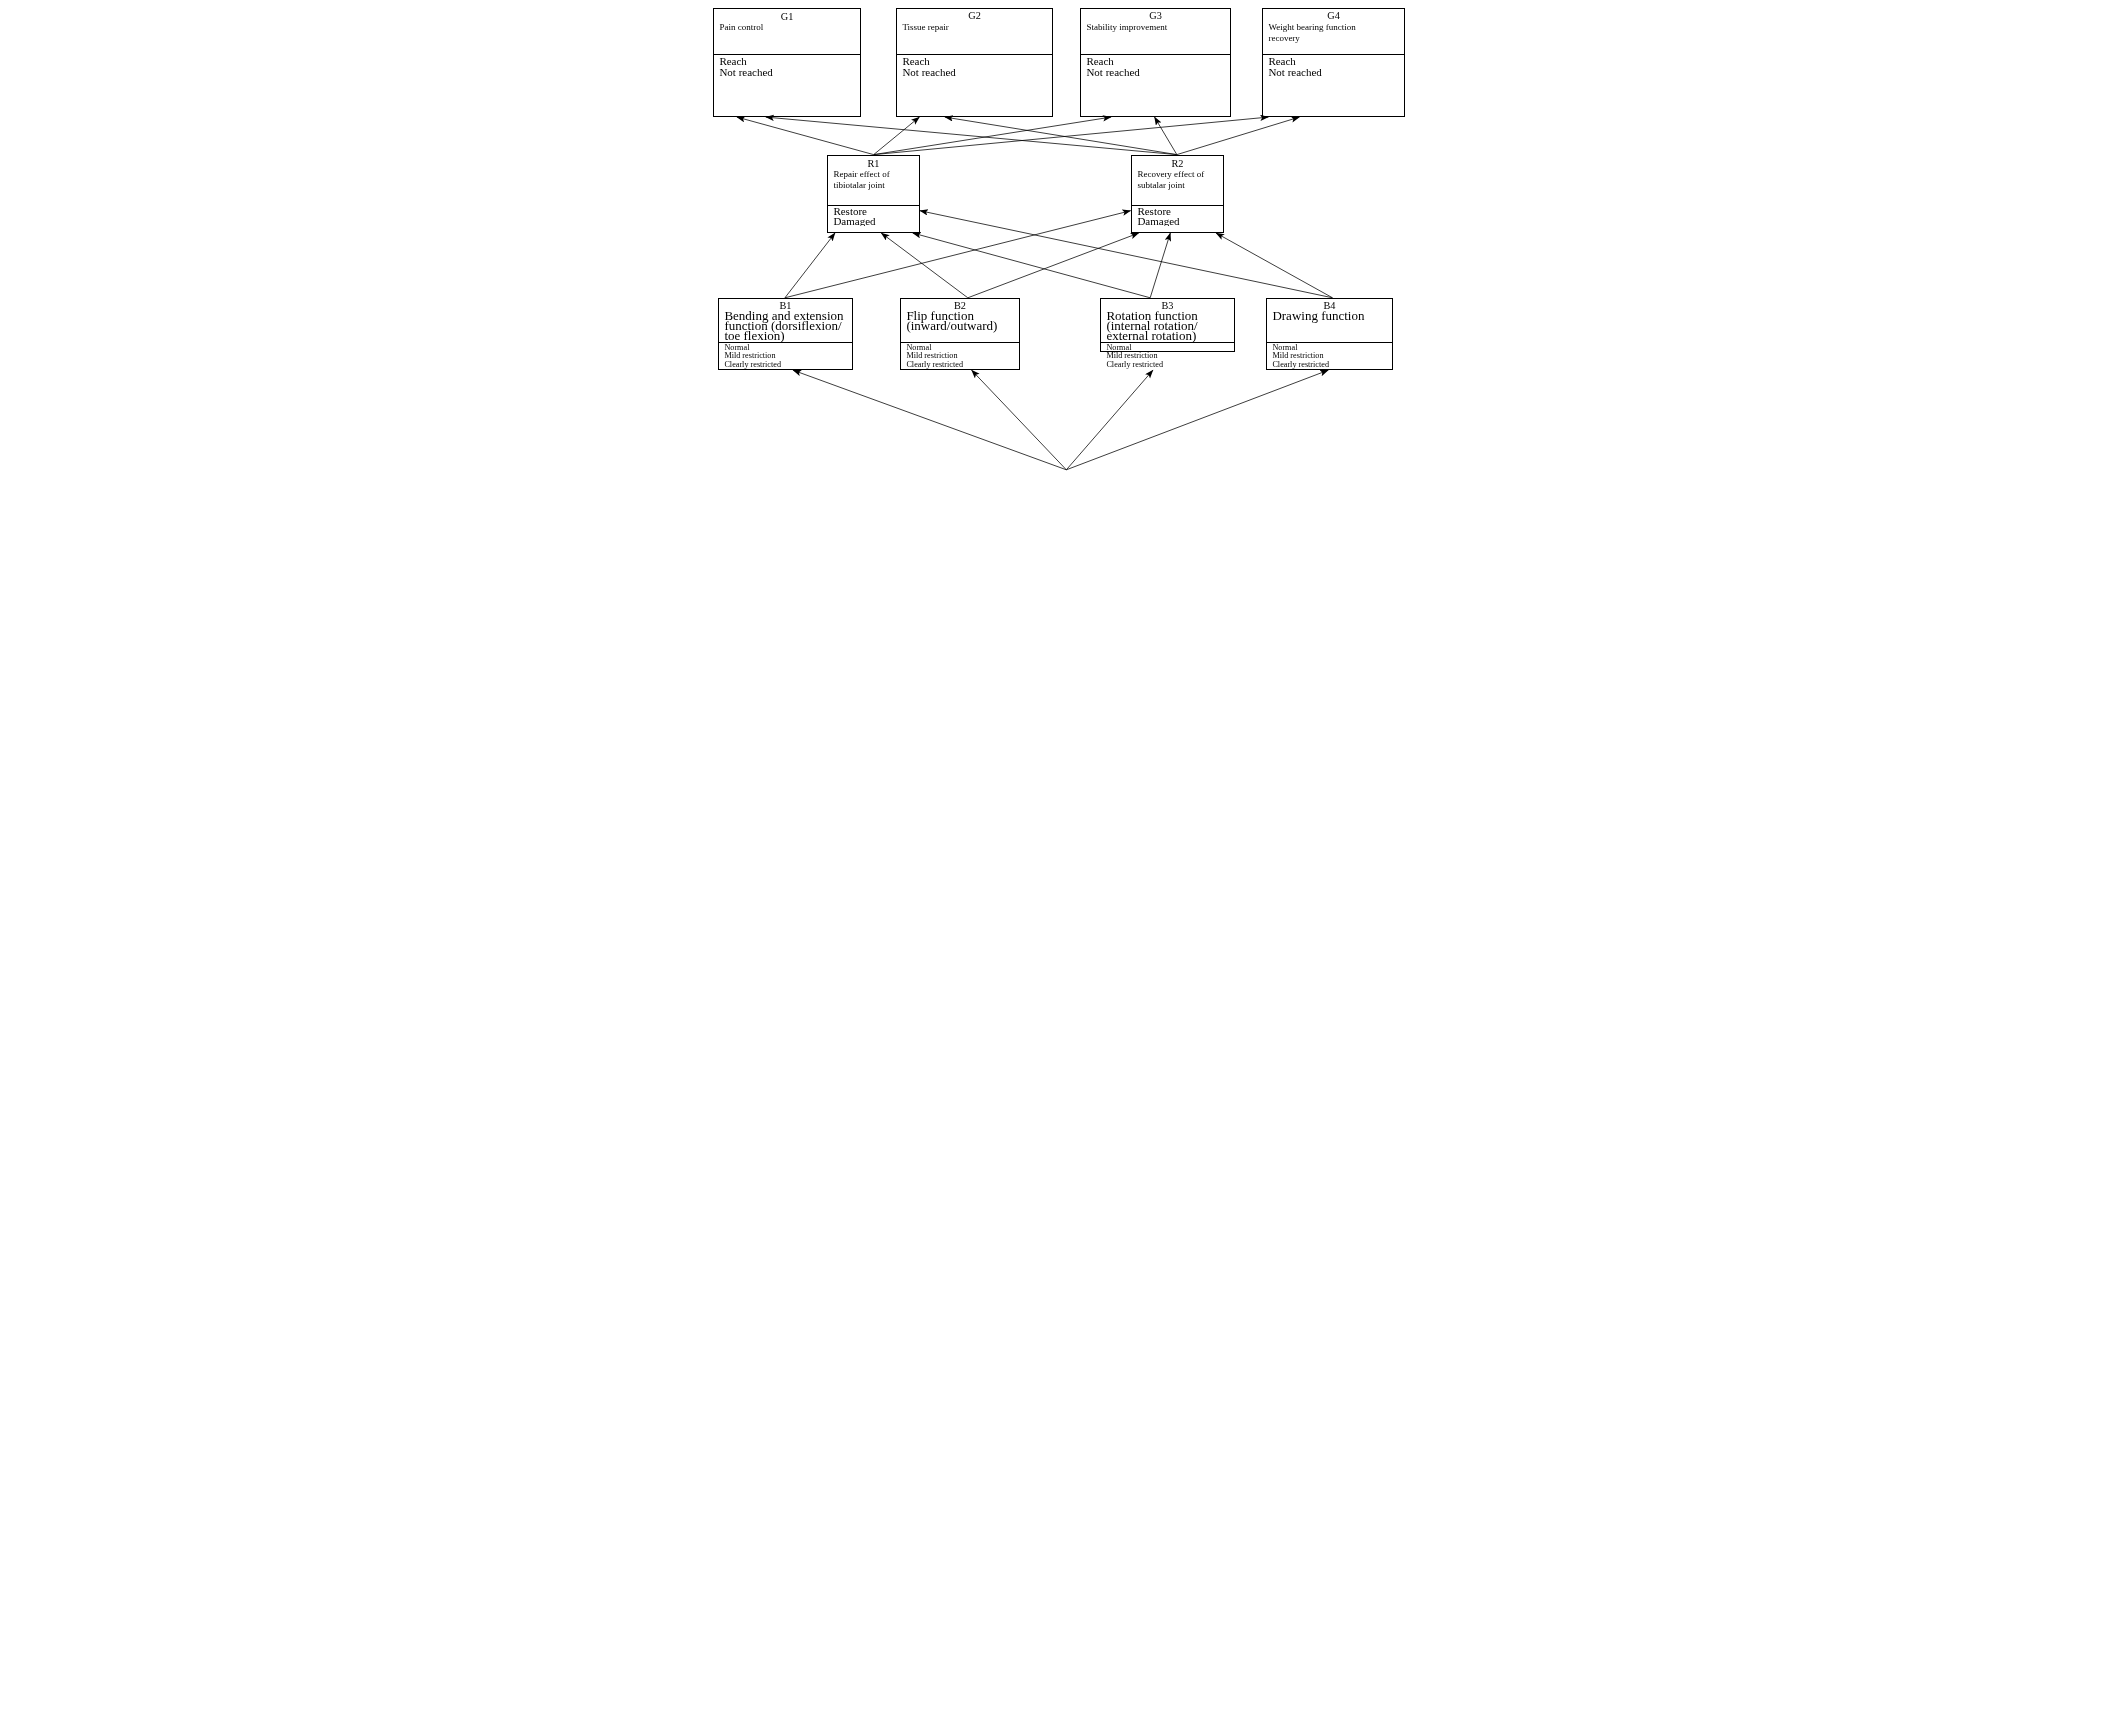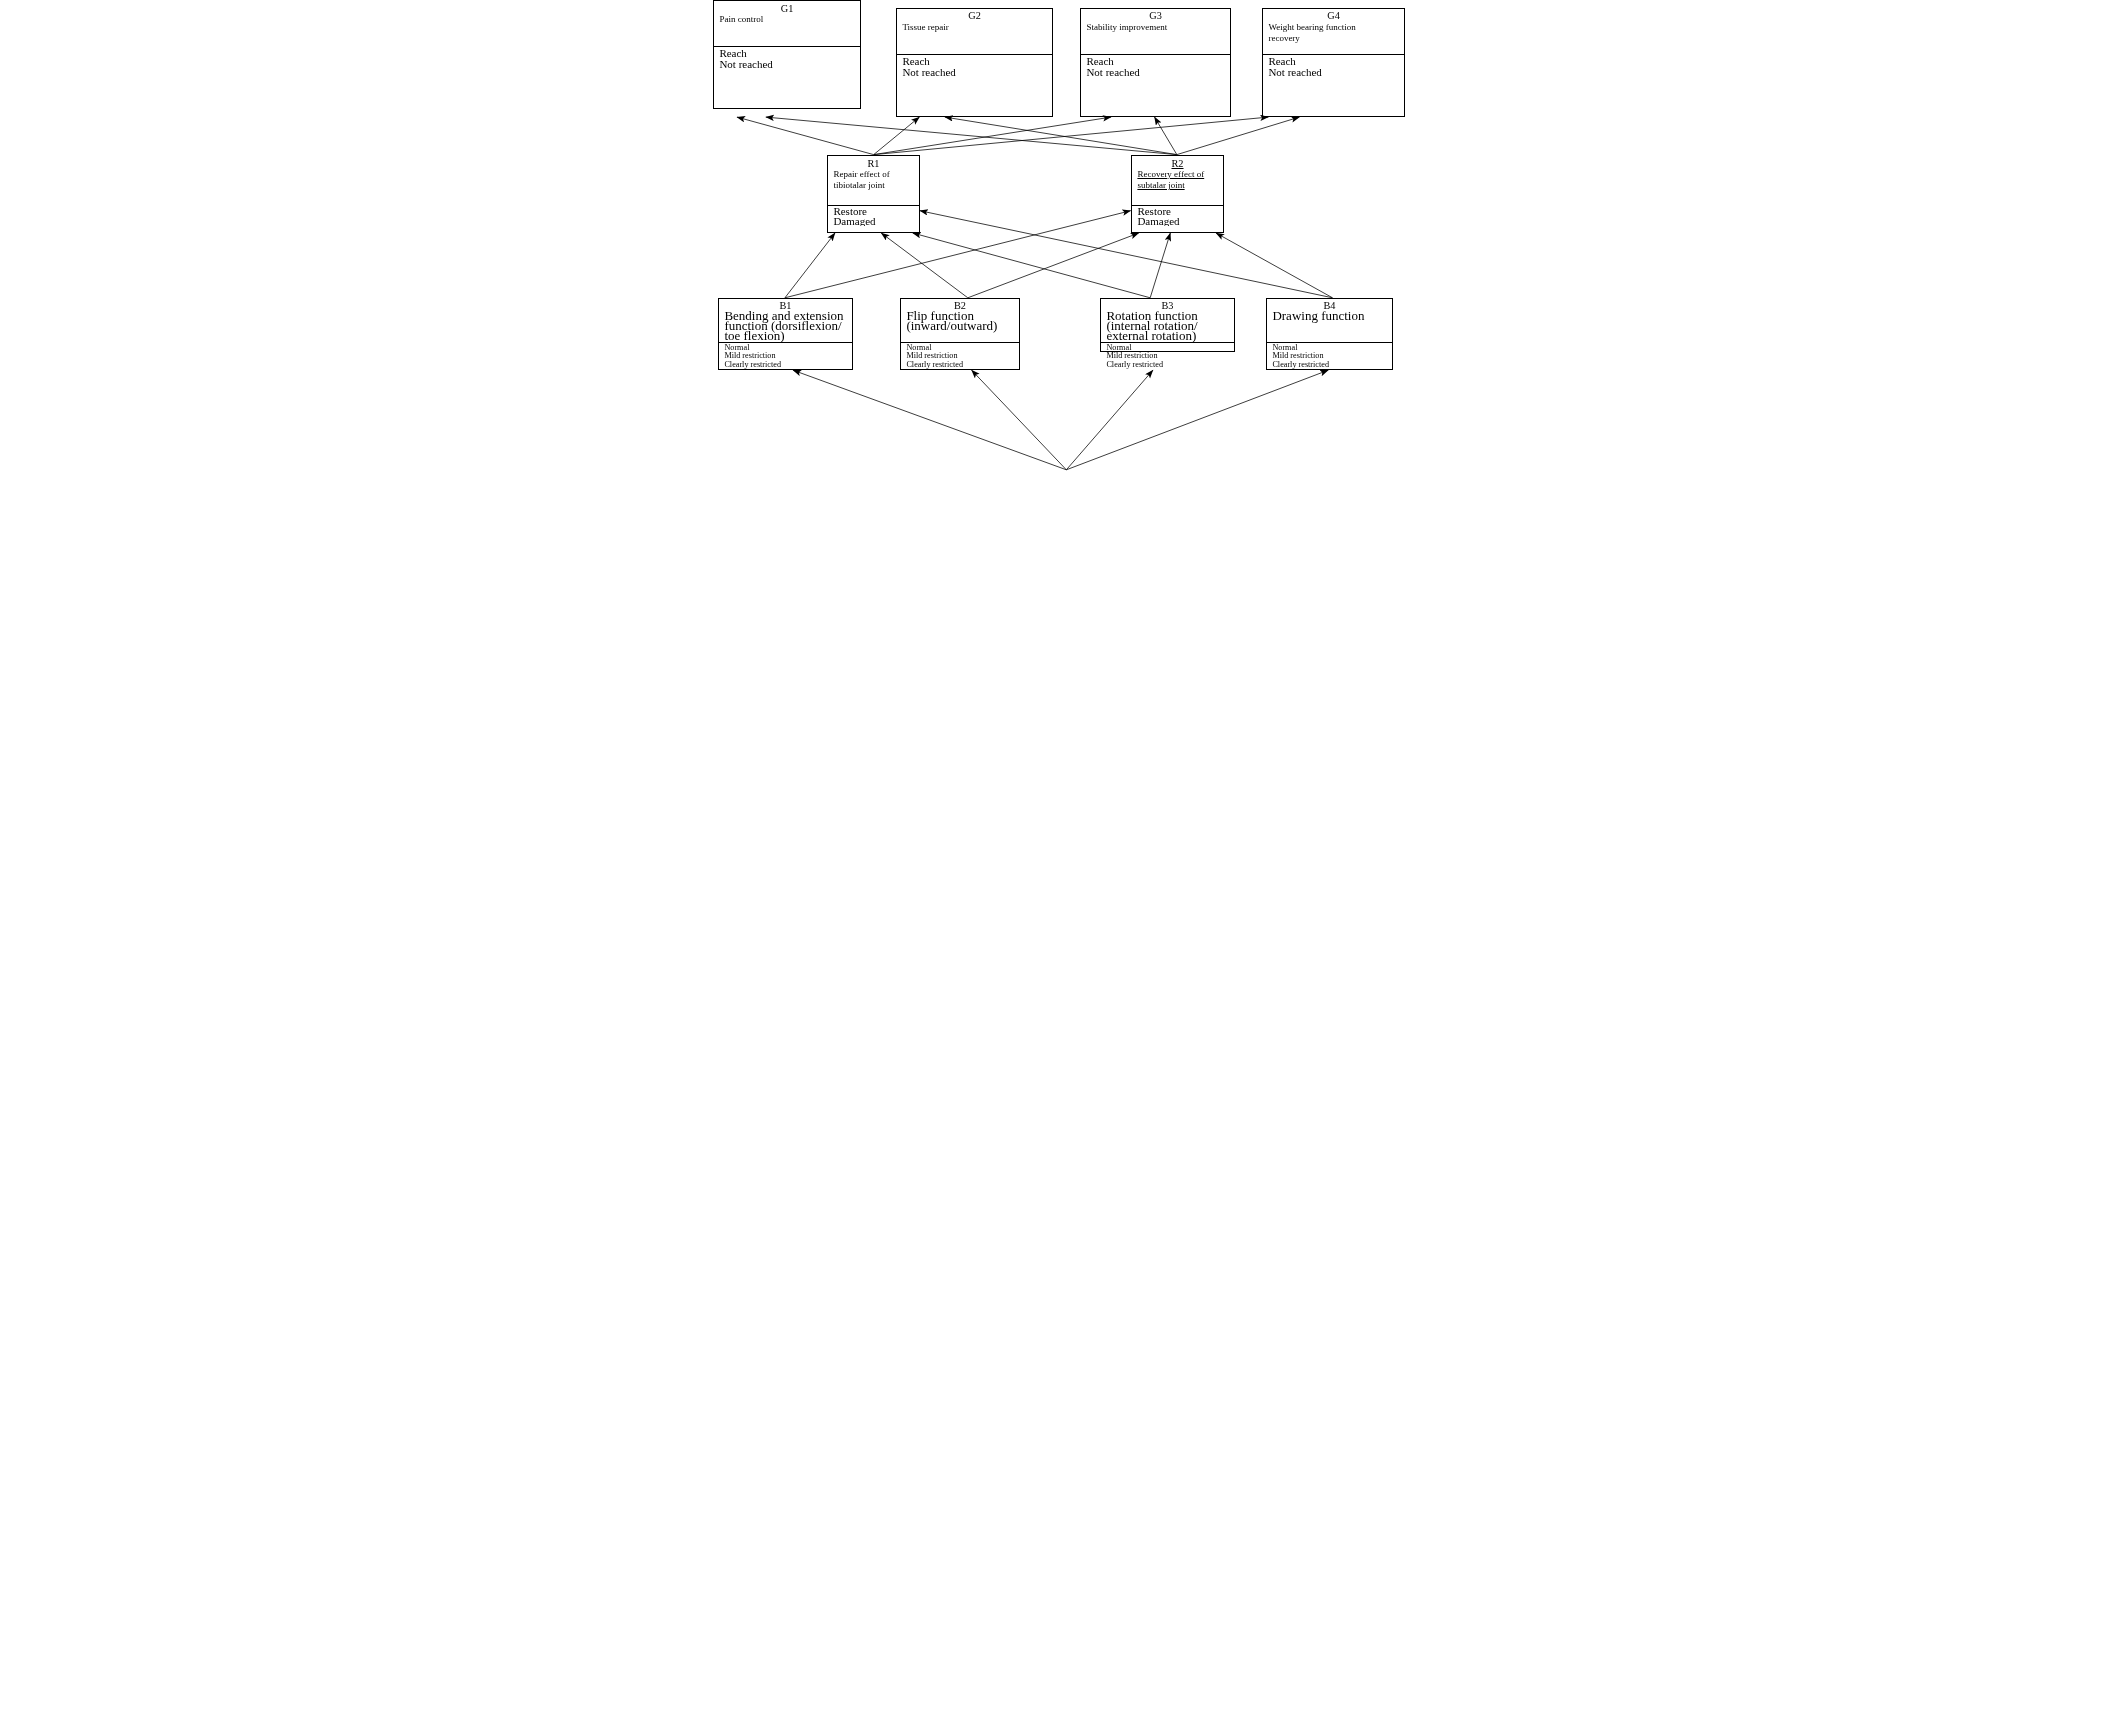--- a/index.html
+++ b/index.html
@@ -74,21 +74,21 @@
   #edges-svg line {
     stroke: #000000;
     stroke-width: 1.4px;
   }
 </style>
 </head>
 <body>
 
 <div id="canvas">
 
-  <div class="node g-node" style="left:7px; top:0; width:148px; height:109px;">
+  <div class="node g-node" style="left:7px; top:8px; width:148px; height:109px;">
     <div class="sec-title" style="height:46px;">
       <div class="nid">G1</div>
       <div class="tline">Pain control</div>
     </div>
     <div class="sec-states">
       <div class="sline">Reach</div>
       <div class="sline">Not reached</div>
     </div>
   </div>
 
@@ -132,21 +132,21 @@
       <div class="tline">Repair effect of</div>
       <div class="tline">tibiotalar joint</div>
     </div>
     <div class="sec-states">
       <div class="sline">Restore</div>
       <div class="sline">Damaged</div>
     </div>
   </div>
 
   <div class="node r-node" style="left:425px; top:155px; width:93px; height:78px;">
-    <div class="sec-title" style="height:50px;text-decoration:underline;">
+    <div class="sec-title" style="height:50px;">
       <div class="nid">R2</div>
       <div class="tline">Recovery effect of</div>
       <div class="tline">subtalar joint</div>
     </div>
     <div class="sec-states">
       <div class="sline">Restore</div>
       <div class="sline">Damaged</div>
     </div>
   </div>
 

